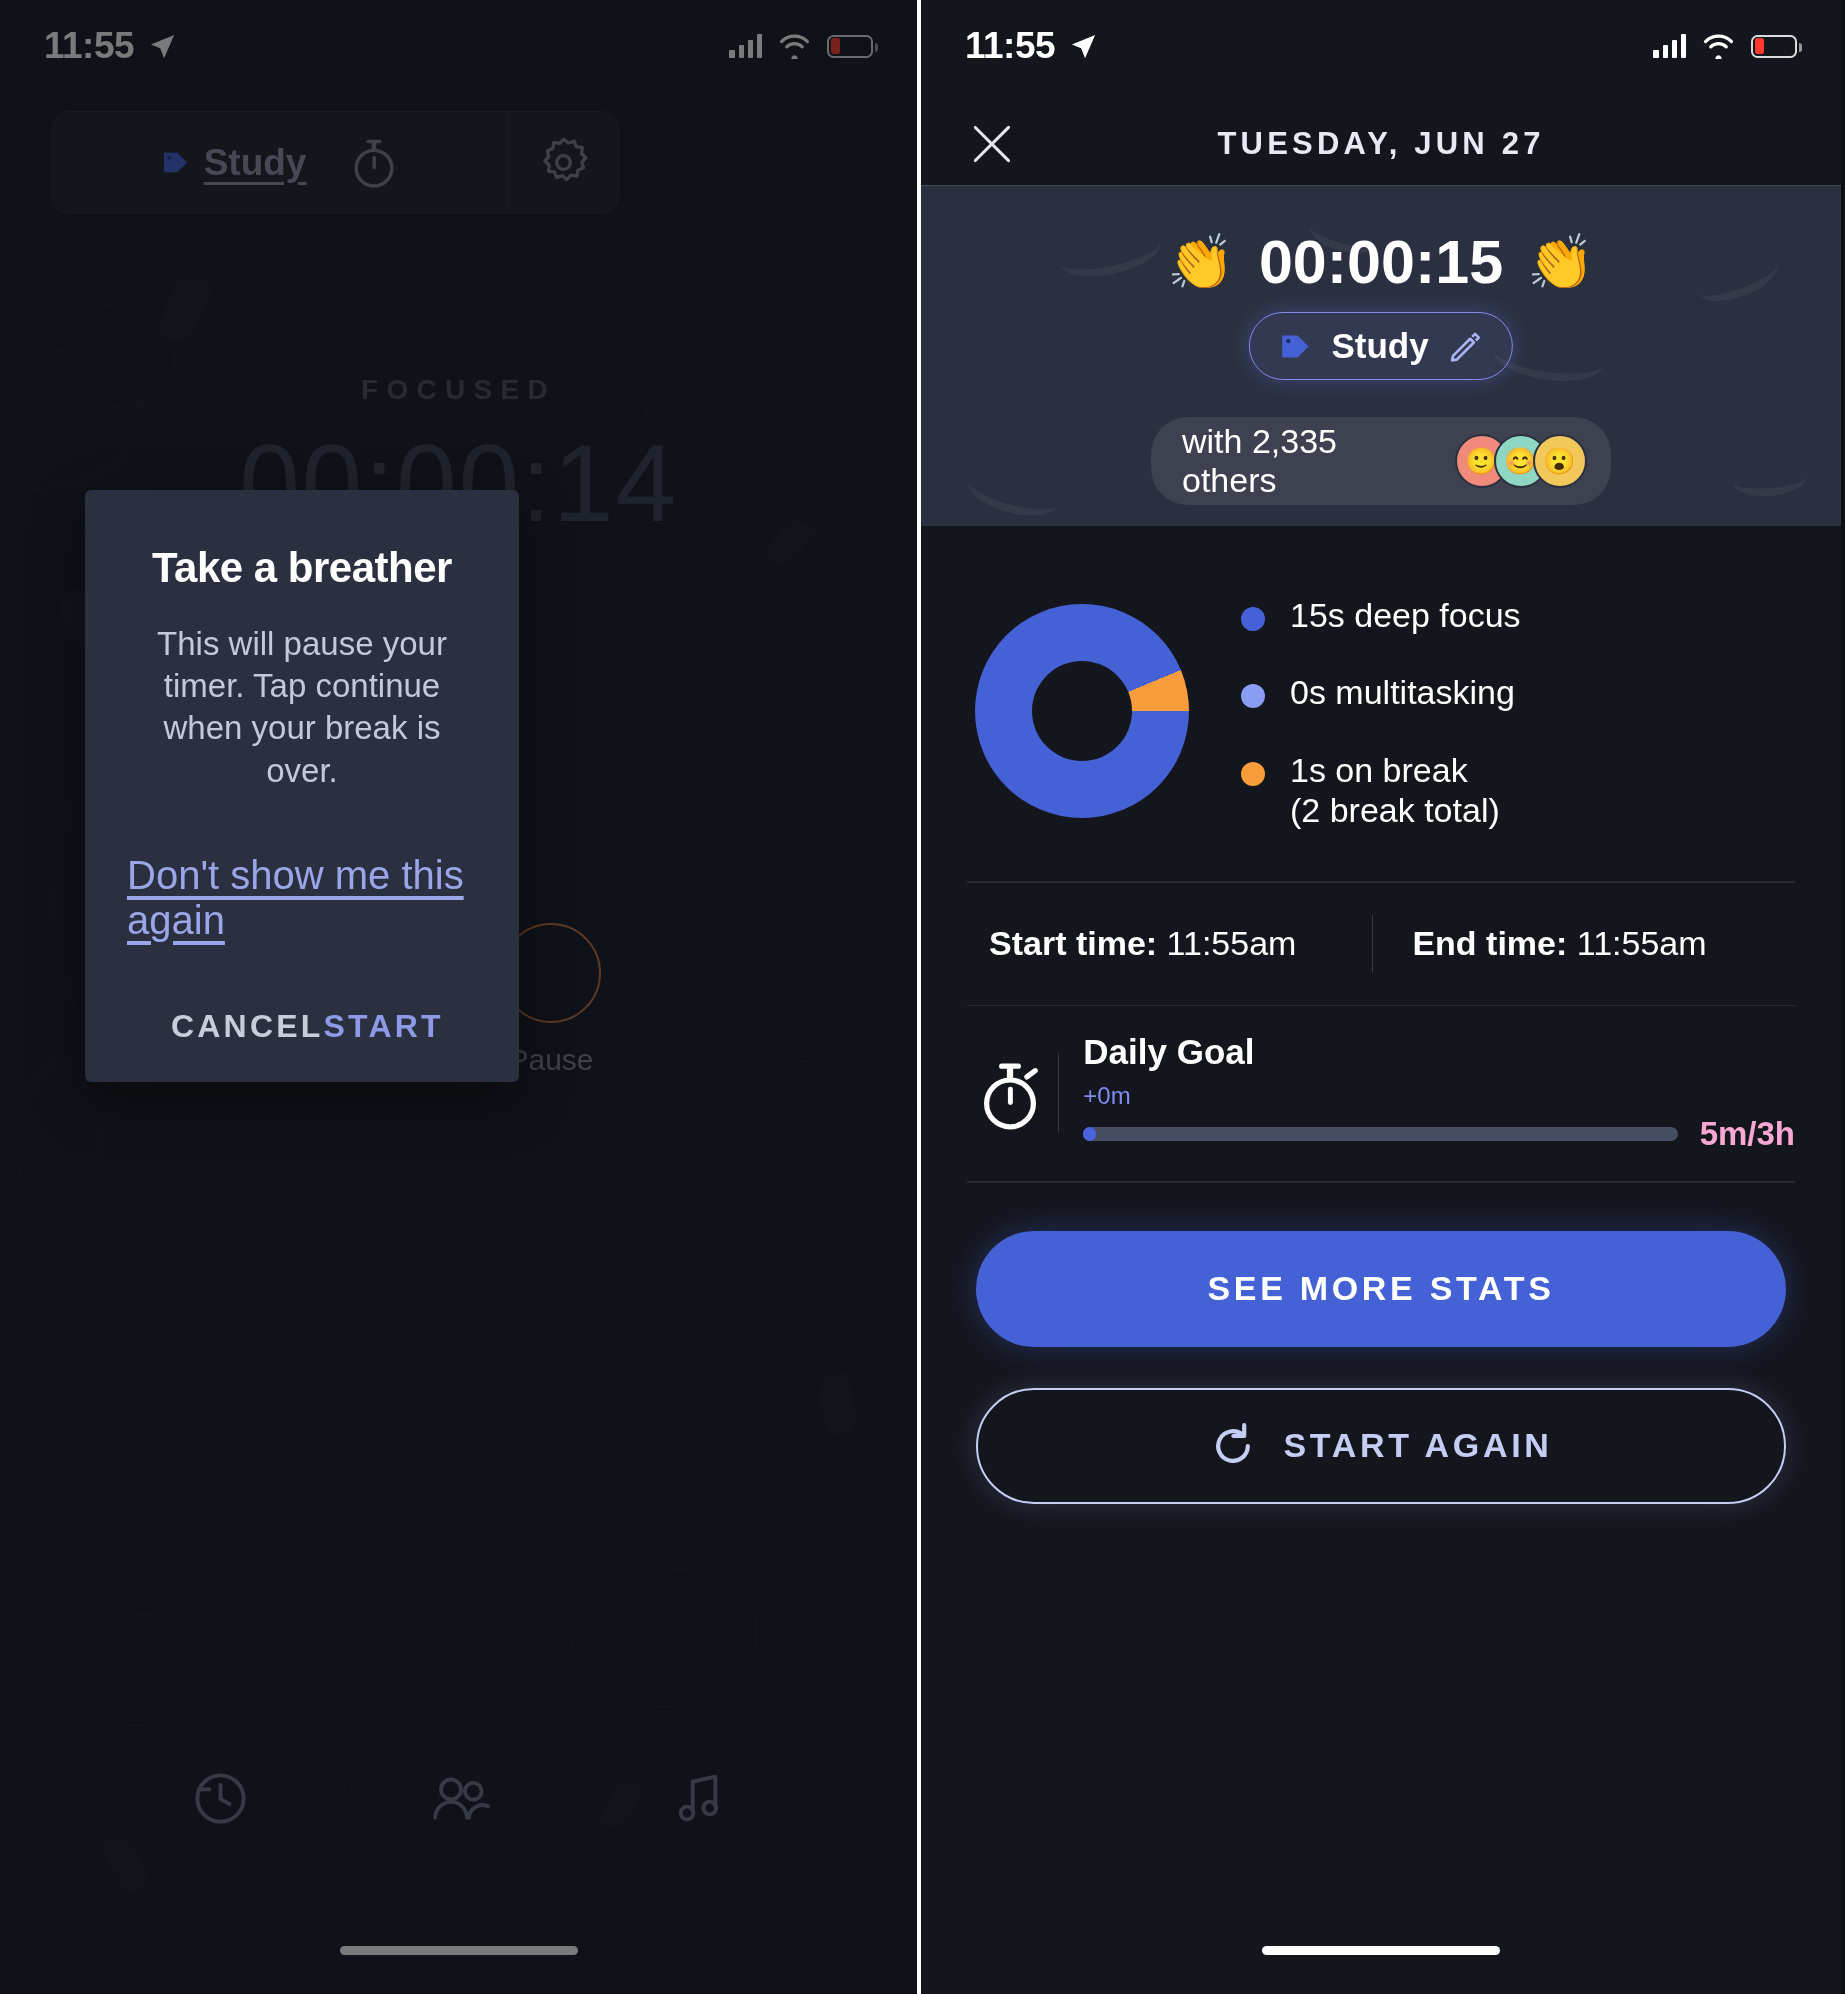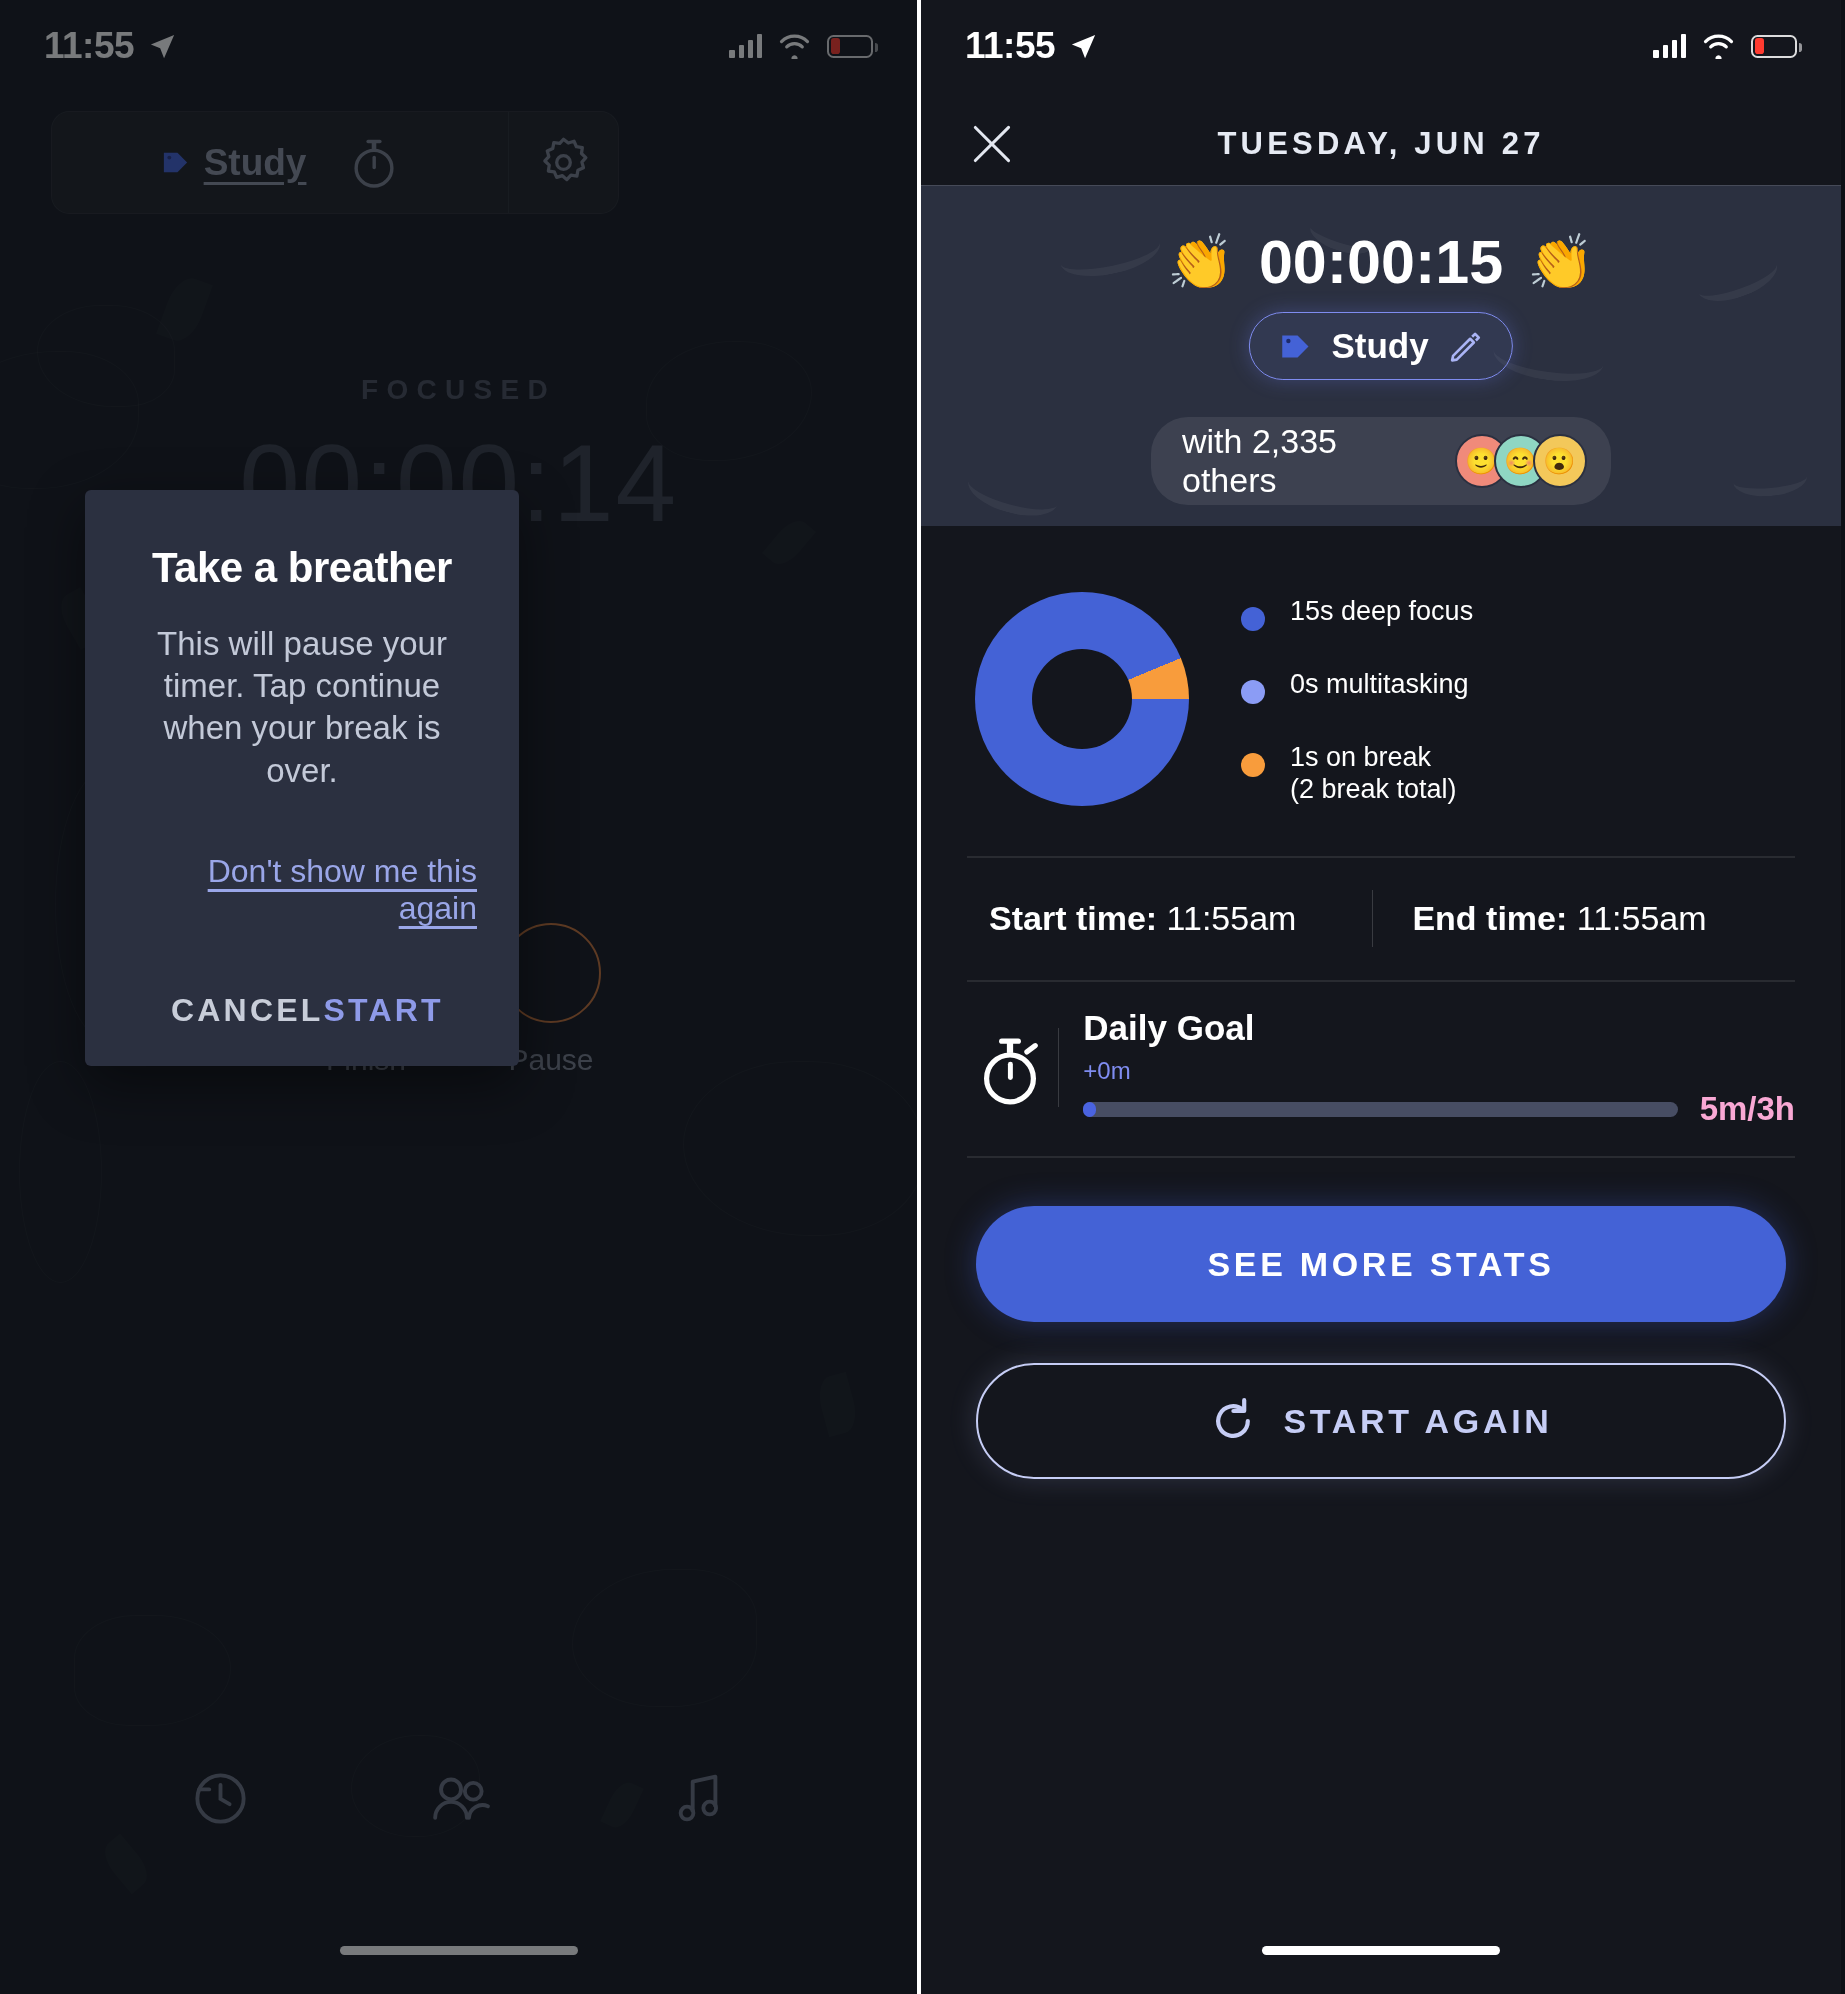--- a/index.html
+++ b/index.html
@@ -127,22 +127,22 @@
     padding:54px 42px 37px;
     box-shadow:0 18.5px 55px rgba(0,0,0,0.45);
   }
   .dlg-title {
     color:#fff; font-size:42px; font-weight:700; text-align:center; letter-spacing:-0.5px;
   }
   .dlg-body {
     margin-top:31px; color:#c3c9d8; font-size:33px; line-height:1.28; text-align:center;
   }
   .dlg-link {
-    display:block; margin-top:61px; text-align:right;
-    color:#9aa6e8; font-size:32px; text-underline-offset:6.5px;
+    display:block; margin-top:61px; text-align:left;
+    color:#9aa6e8; font-size:40px; text-underline-offset:6.5px;
   }
   .dlg-actions {
     margin-top:65px; display:flex; justify-content:space-between;
     padding:0 44px;
   }
   .dlg-btn { background:none; border:none; cursor:pointer; font-family:inherit; }
   .btn-cancel { color:#c8cdd9; font-size:32px; font-weight:600; letter-spacing:3.2px; }
   .btn-start { color:#8e9ae8; font-size:32px; font-weight:700; letter-spacing:3.2px; }
 
   
@@ -222,21 +222,21 @@
     display:flex; align-items:center; padding:66px 54px 0 54px; gap:52px;
   }
   .donut { width:214px; height:214px; border-radius:50%; position:relative; flex:0 0 auto; }
   .donut .hole {
     position:absolute; left:50%; top:50%; transform:translate(-50%,-50%);
     width:100px; height:100px; border-radius:50%; background:#14161d;
   }
   .legend { display:flex; flex-direction:column; gap:38px; padding-top:3.7px; }
   .lg-item { display:flex; align-items:flex-start; gap:25px; }
   .lg-dot { width:24px; height:24px; border-radius:50%; margin-top:11px; flex:0 0 auto; }
-  .lg-text { color:#fff; font-size:27px; line-height:1.17; }
+  .lg-text { color:#fff; font-size:34px; line-height:1.17; }
 
   .hr { height:1.8px; background:rgba(255,255,255,0.09); margin:0 46px; }
 
   .times-row {
     display:flex; align-items:center; padding:0 46px; height:122px;
   }
   .time-cell { flex:1; color:#fff; font-size:34px; }
   .time-cell.l { padding-left:22px; }
   .time-cell.r { padding-left:39px; }
   .time-cell b { font-weight:700; }

